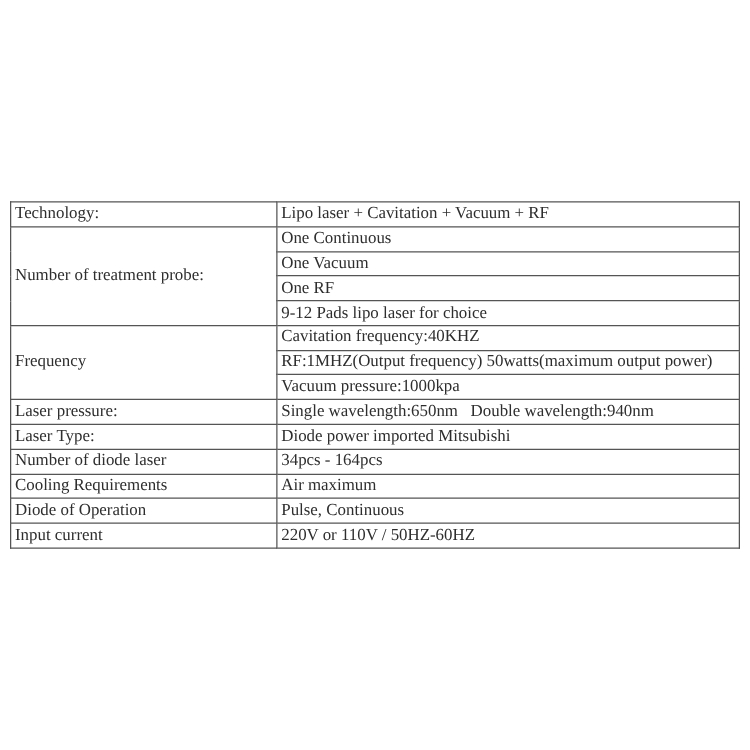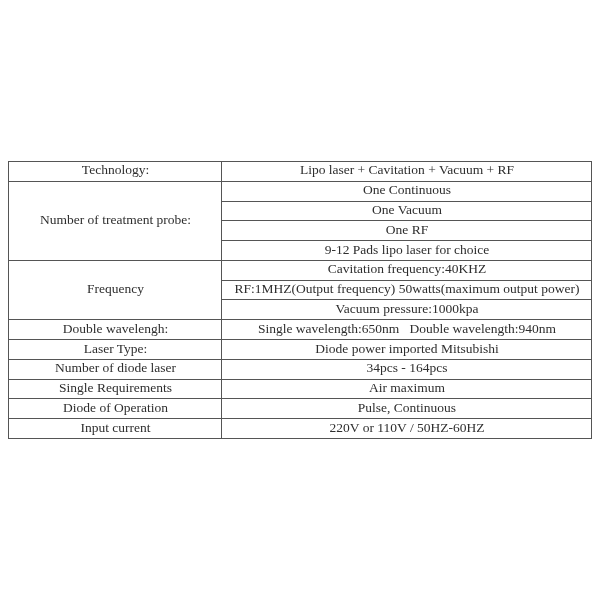--- a/index.html
+++ b/index.html
@@ -27,21 +27,20 @@
   table.spec col.c1 { width: 213px; }
   table.spec td {
     border: 1px solid #555555;
     font-size: 13.5px;
     line-height: 1.1;
     color: #2e2e2e;
     vertical-align: middle;
     padding: 0 2px 1px 3px;
     white-space: pre;
     overflow: hidden;
-    text-align: center;
   }
   table.spec tr { height: 19.79px; }
 </style>
 </head>
 <body>
 
 <div class="page">
   <table class="spec">
     <colgroup>
         <col class="c1">
@@ -69,33 +68,33 @@
         <td rowspan="3">Frequency</td>
         <td>Cavitation frequency:40KHZ</td>
       </tr>
       <tr>
         <td>RF:1MHZ(Output frequency) 50watts(maximum output power)</td>
       </tr>
       <tr>
         <td>Vacuum pressure:1000kpa</td>
       </tr>
       <tr>
-        <td>Double wavelengh:</td>
+        <td>Laser pressure:</td>
         <td>Single wavelength:650nm   Double wavelength:940nm</td>
       </tr>
       <tr>
         <td>Laser Type:</td>
         <td>Diode power imported Mitsubishi</td>
       </tr>
       <tr>
         <td>Number of diode laser</td>
         <td>34pcs - 164pcs</td>
       </tr>
       <tr>
-        <td>Single Requirements</td>
+        <td>Cooling Requirements</td>
         <td>Air maximum</td>
       </tr>
       <tr>
         <td>Diode of Operation</td>
         <td>Pulse, Continuous</td>
       </tr>
       <tr>
         <td>Input current</td>
         <td>220V or 110V / 50HZ-60HZ</td>
       </tr>

